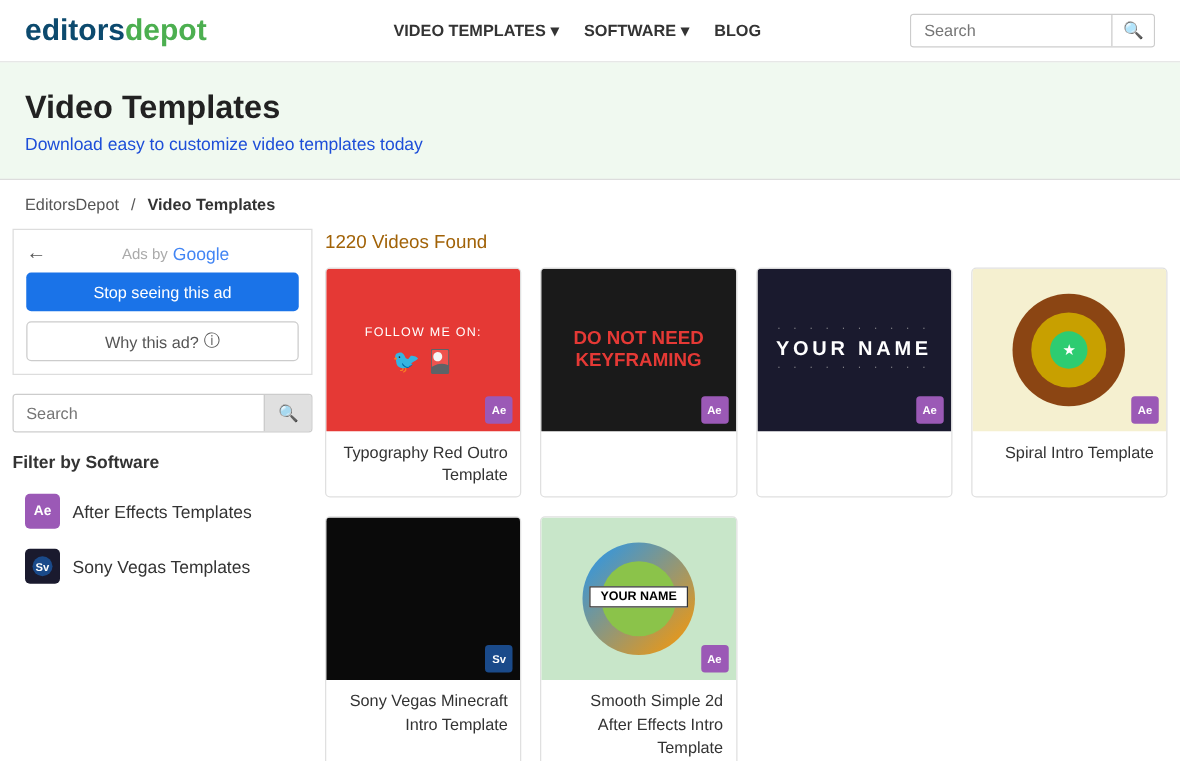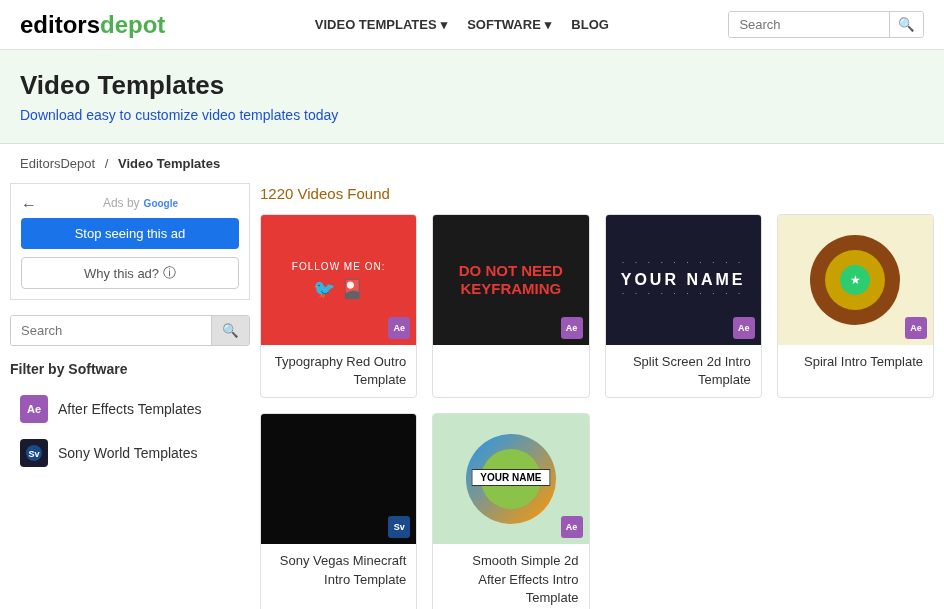--- a/index.html
+++ b/index.html
@@ -124,22 +124,22 @@
     .ads-by-google {
       font-size: 12px;
       color: #aaa;
       display: flex;
       align-items: center;
       gap: 4px;
       margin-left: auto;
       margin-right: auto;
     }
     .google-g {
-      font-size: 10px;
-      font-weight: bold;
+      font-size: 14px;
+      font-weight: normal;
       color: #4285F4;
     }
     .stop-ad-btn {
       background: #1a73e8;
       color: #fff;
       border: none;
       padding: 8px 16px;
       border-radius: 4px;
       cursor: pointer;
       font-size: 13px;
@@ -385,21 +385,21 @@
       display: flex;
       align-items: center;
       justify-content: center;
     }
   </style>
 </head>
 <body>
 
 <div class="header">
   <a class="logo" href="#">
-    <span style="color:#000000">editors</span><span>depot</span>
+    <span style="color:#0c4a6e">editors</span><span>depot</span>
   </a>
   <nav class="nav">
     <div class="nav-item">
       <span>VIDEO TEMPLATES</span>
       <span>▾</span>
     </div>
     <div class="nav-item">
       <span>SOFTWARE</span>
       <span>▾</span>
     </div>
@@ -458,21 +458,21 @@
       <div class="filter-icon ae-icon">Ae</div>
       <span>After Effects Templates</span>
     </div>
     <div class="filter-item">
       <div class="filter-icon sv-icon">
         <svg width="18" height="18" viewBox="0 0 18 18">
             <circle cx="9" cy="9" r="8" fill="#1a4a8a"></circle>
             <text x="9" y="13" text-anchor="middle" font-size="9" fill="#fff" font-weight="bold">Sv</text>
           </svg>
       </div>
-      <span>Sony World Templates</span>
+      <span>Sony Vegas Templates</span>
     </div>
   </div>
 
   <div class="content">
     <div class="results-count">1220 Videos Found</div>
 
     <div class="grid">
 
       <div class="card">
         <div class="card-thumb thumb-1">
@@ -496,21 +496,20 @@
 
       <div class="card">
         <div class="card-thumb thumb-3">
           <div class="thumb-splitscreen">
             <div class="dots-row" style="color:#aaa;letter-spacing:4px;">· · · · · · · · · ·</div>
             <div class="your-name-text" style="color:#fff;font-size:16px;font-weight:bold;letter-spacing:3px;">YOUR NAME</div>
             <div class="dots-row" style="color:#aaa;letter-spacing:4px;">· · · · · · · · · ·</div>
           </div>
           <div class="card-badge ae-badge">Ae</div>
         </div>
-        <div class="card-title">Split Screen 2d Intro Template</div>
       </div>
 
       <div class="card">
         <div class="card-thumb thumb-4">
           <div class="spiral-outer">
             <div class="spiral-inner">
               <div class="spiral-center">
                 <span class="spiral-star">★</span>
               </div>
             </div>

